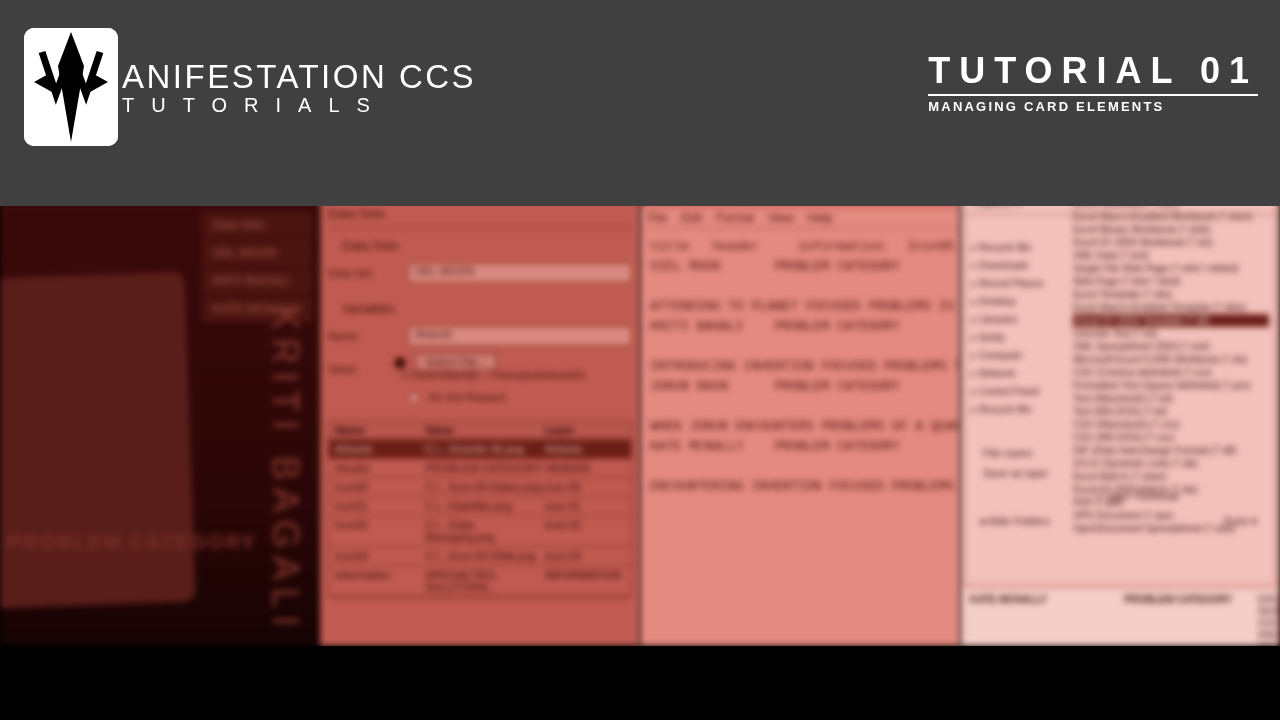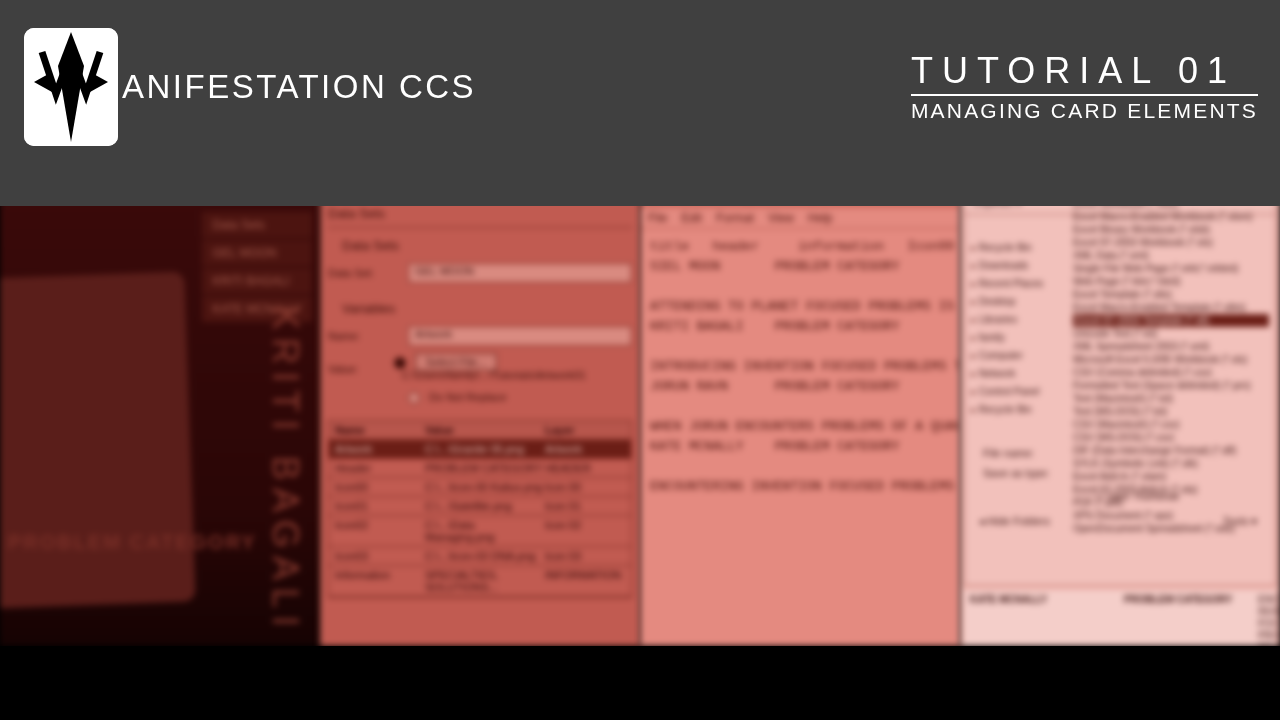--- a/index.html
+++ b/index.html
@@ -57,37 +57,37 @@
     margin-top: -2px;
   }
 
   
   .title-col {
     position: absolute;
     top: 50px;
     right: 22px;
     color: #fff;
     text-align: left;
-    font-weight: 400;
+    font-weight: 700;
   }
   .title-col .t1 {
     font-size: 36px;
     letter-spacing: 9px;
     border-bottom: 2px solid #fff;
     padding-bottom: 2px;
     margin-bottom: 3px;
     white-space: nowrap;
   }
   .title-col .t2 {
     font-size: 26px;
     letter-spacing: 14.5px;
     white-space: nowrap;
   }
   .title-col .t3, .title-col .t4 {
-    font-size: 21px;
+    font-size: 13px;
     letter-spacing: 2.2px;
     white-space: nowrap;
     margin-top: 1px;
   }
 
   
   .footer {
     position: absolute;
     left: 0; right: 0; bottom: 0;
     height: 74px;
@@ -280,20 +280,21 @@
         <rect x="0" y="0" width="94" height="118" fill="#fff"></rect>
 
         <path d="M47 4 L60 38 L47 114 L34 38 Z" fill="#000"></path>
         <path d="M10 54 L28 44 L28 64 Z" fill="#000"></path>
         <path d="M84 54 L66 44 L66 64 Z" fill="#000"></path>
         <path d="M18 24 L32 66 L40 44 L47 88 L54 44 L62 66 L76 24" fill="none" stroke="#000" stroke-width="7" stroke-linejoin="miter"></path>
       </svg>
     </div>
     <div class="logo-text">
       <div class="line1">ANIFESTATION CCS</div>
+      <div class="line2">TUTORIALS</div>
     </div>
   </div>
 
   <div class="title-col">
     <div class="t1">TUTORIAL 01</div>
     <div class="t3">MANAGING CARD ELEMENTS</div>
   </div>
 </div>
 
 <div class="panels">

